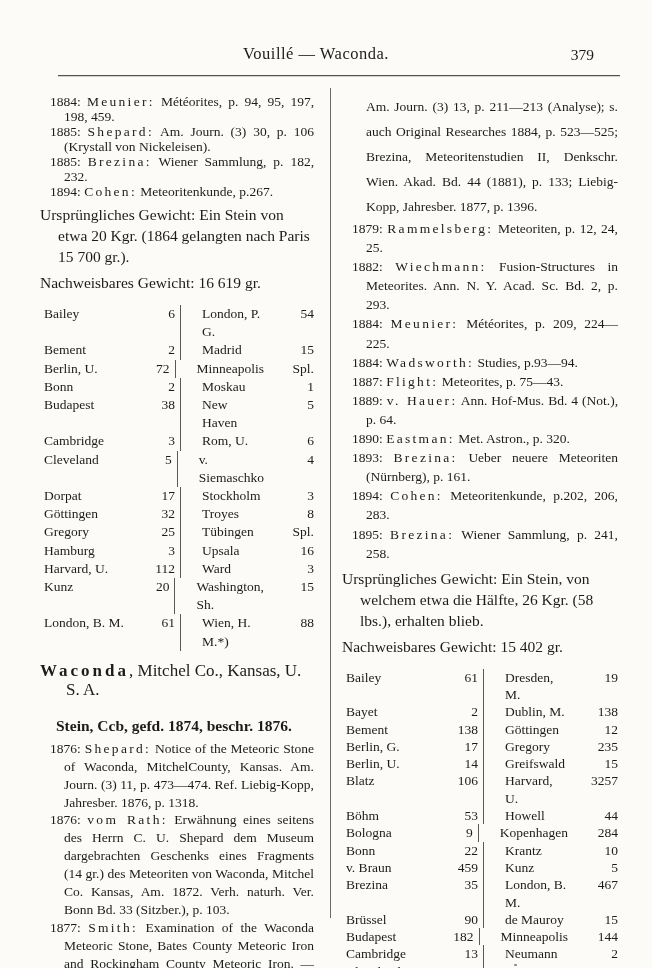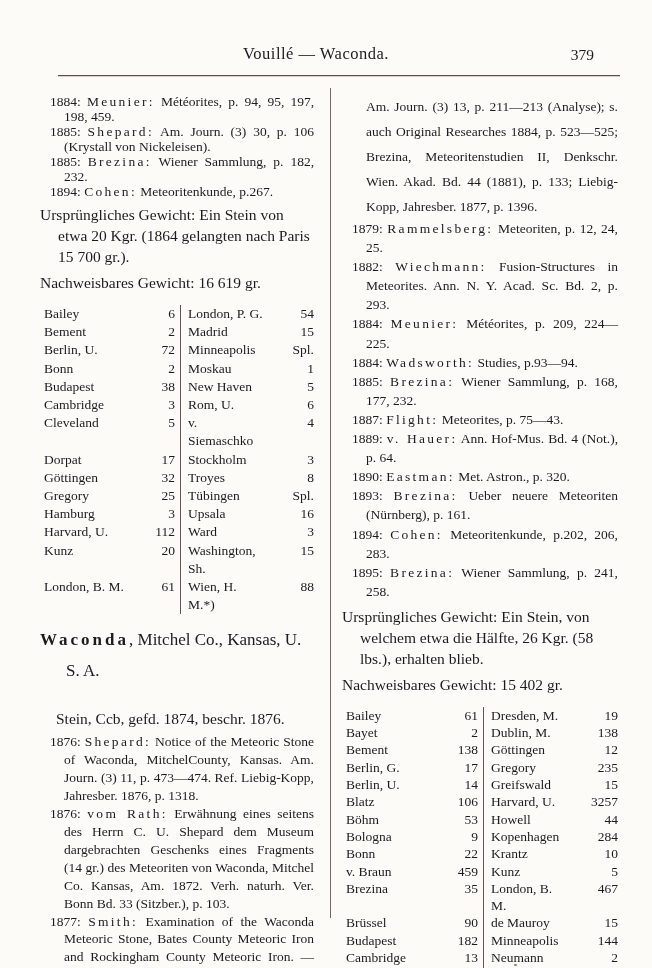--- a/index.html
+++ b/index.html
@@ -53,30 +53,30 @@
   }
   
   .dist-table{margin-top:12px;padding-left:4px;}
   .trow{
     display:grid;
     grid-template-columns:1fr 42px 1fr 50px;
     font-size:13.5px;line-height:18.2px;
   }
   .dist-table-tight .trow{line-height:17.3px;}
   .tval{text-align:right;}
-  .tcell-sep{border-left:1px solid #5c5955;padding-left:7px;margin-left:5px;}
+  .tcell-sep{border-left:1px solid #5c5955;padding-left:21px;margin-left:5px;}
   
   .headline{
     margin:10px 0 14px 0;padding-left:26px;text-indent:-26px;
-    font-size:17px;line-height:31px;
+    font-size:17px;line-height:19px;
   }
   .headline .loc-name{font-weight:bold;letter-spacing:3px;}
   .subline{
-    margin:22px 0 0 0;padding-left:16px;
-    font-size:15.5px;line-height:21px;
+    margin:16px 0 0 0;padding-left:16px;
+    font-size:15.5px;line-height:21px;font-weight:bold;
   }
   .after-sub{margin-top:4px;}
   .speck{position:absolute;width:3px;height:2px;background:#8a867f;border-radius:1px;}
 </style>
 </head>
 <body>
 
 <div class="page">
 
   <div class="header">
@@ -229,21 +229,20 @@
       <div class="entries-mid">
 
           <p class="entry"><span class="year">1879:</span> <span class="author">Rammelsberg:</span> <span class="etext">Meteoriten, p. 12, 24, 25.</span></p>
 
           <p class="entry"><span class="year">1882:</span> <span class="author">Wiechmann:</span> <span class="etext">Fusion-Structures in Meteorites. Ann. N. Y. Acad. Sc. Bd. 2, p. 293.</span></p>
 
           <p class="entry"><span class="year">1884:</span> <span class="author">Meunier:</span> <span class="etext">Météorites, p. 209, 224—225.</span></p>
 
           <p class="entry"><span class="year">1884:</span> <span class="author">Wadsworth:</span> <span class="etext">Studies, p.93—94.</span></p>
 
-          <p class="entry"><span class="year">1885:</span> <span class="author">Brezina:</span> <span class="etext">Wiener Sammlung, p. 168, 177, 232.</span></p>
 
           <p class="entry"><span class="year">1887:</span> <span class="author">Flight:</span> <span class="etext">Meteorites, p. 75—43.</span></p>
 
           <p class="entry"><span class="year">1889:</span> <span class="author">v. Hauer:</span> <span class="etext">Ann. Hof-Mus. Bd. 4 (Not.), p. 64.</span></p>
 
           <p class="entry"><span class="year">1890:</span> <span class="author">Eastman:</span> <span class="etext">Met. Astron., p. 320.</span></p>
 
           <p class="entry"><span class="year">1893:</span> <span class="author">Brezina:</span> <span class="etext">Ueber neuere Meteoriten (Nürnberg), p. 161.</span></p>
 
           <p class="entry"><span class="year">1894:</span> <span class="author">Cohen:</span> <span class="etext">Meteoritenkunde, p.202, 206, 283.</span></p>

